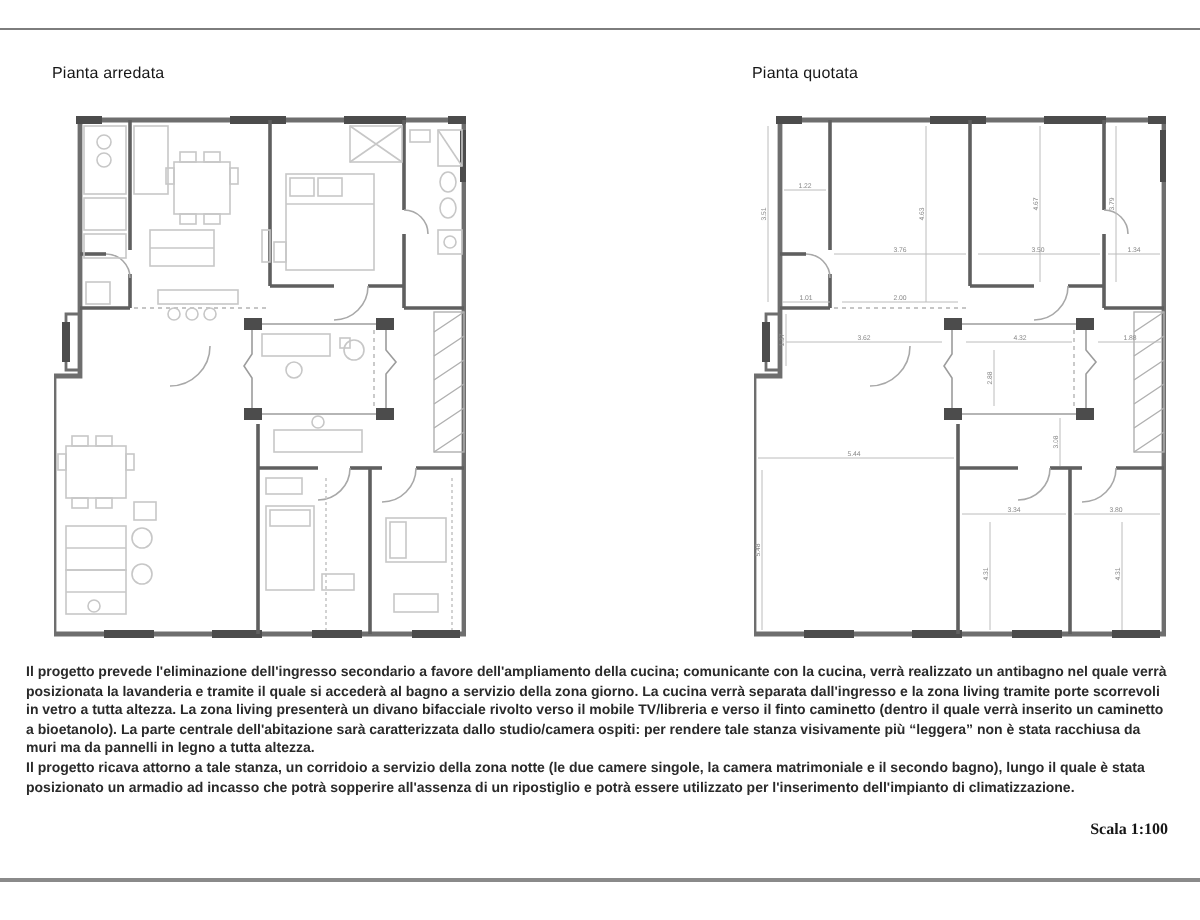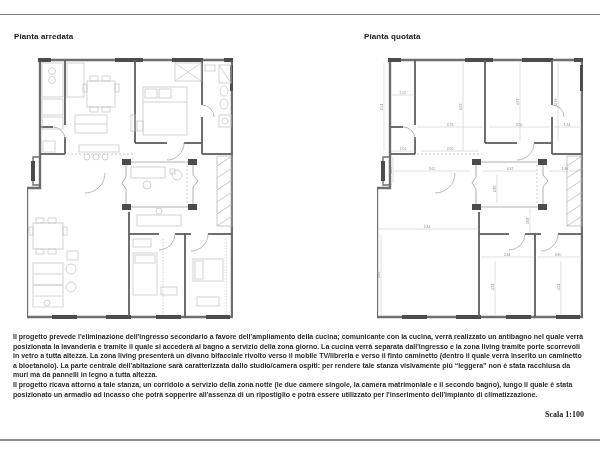--- a/index.html
+++ b/index.html
@@ -4,21 +4,21 @@
 <style>
   html,body{margin:0;padding:0;background:#ffffff;}
   .page{
     position:relative;width:600px;height:460px;background:#ffffff;overflow:hidden;
     font-family:"Liberation Sans", sans-serif;color:#1f1f1f;
   }
   .rule{position:absolute;left:0;right:0;background:#7d7d7d;}
   .rule.top{top:14px;height:1px;}
   .rule.bottom{top:439px;height:2px;background:#8a8a8a;}
   .plan-title{
-    position:absolute;font-size:8px;font-weight:bold;color:#161616;letter-spacing:.1px;
+    position:absolute;font-size:8px;font-weight:normal;color:#161616;letter-spacing:.1px;margin-left:12px;
   }
   .plan-title.left{left:14px;top:32px;}
   .plan-title.right{left:364px;top:32px;text-align:center;}
   .plan{position:absolute;top:57px;width:206px;height:262px;}
   .plan.left{left:27px;}
   .plan.right{left:377px;}
   .desc{
     position:absolute;left:13px;right:13px;top:332px;
     font-size:7px;line-height:9.6px;font-weight:bold;color:#2a2a2a;
   }

